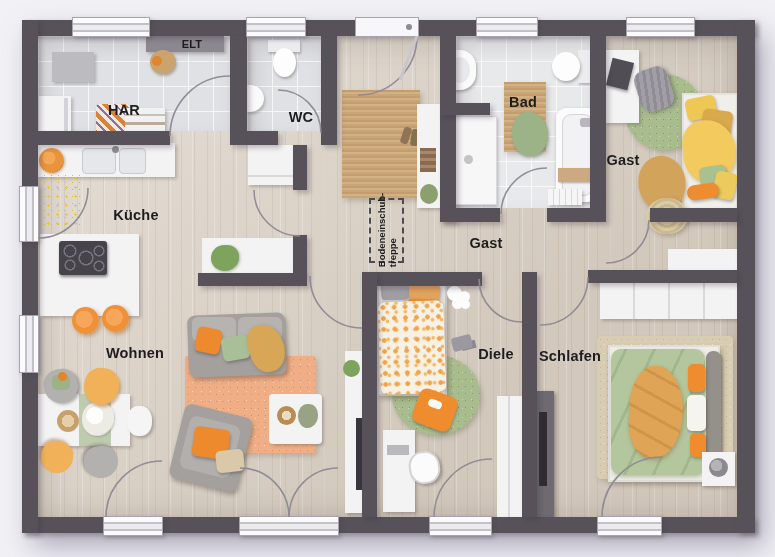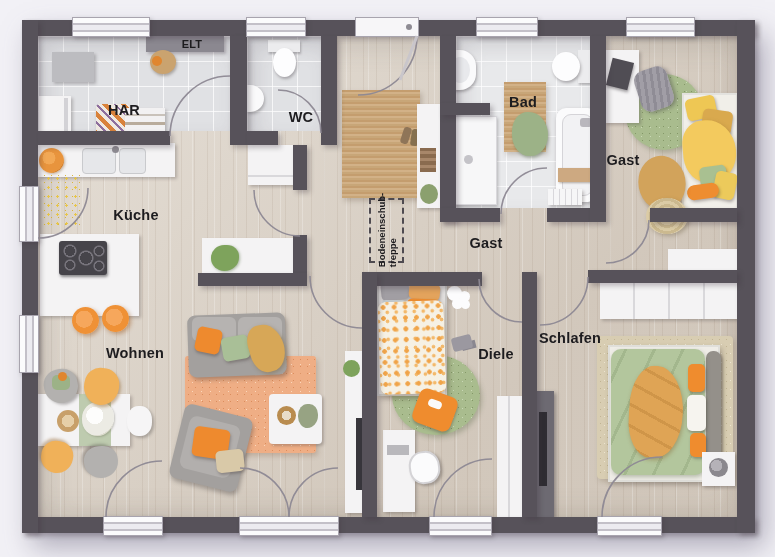--- a/index.html
+++ b/index.html
@@ -262,14 +262,14 @@
 
   <div class="lbl" style="left:124px;top:89px;margin-top:21px;">HAR</div>
   <div class="lbl lbl-sm" style="left:192px;top:44px;">ELT</div>
   <div class="lbl" style="left:301px;top:117px;">WC</div>
   <div class="lbl" style="left:523px;top:102px;">Bad</div>
   <div class="lbl" style="left:623px;top:160px;">Gast</div>
   <div class="lbl" style="left:136px;top:215px;">Küche</div>
   <div class="lbl" style="left:486px;top:243px;">Gast</div>
   <div class="lbl" style="left:135px;top:353px;">Wohnen</div>
   <div class="lbl" style="left:496px;top:354px;">Diele</div>
-  <div class="lbl" style="left:570px;top:338px;">Schlafen</div>
+  <div class="lbl" style="left:570px;top:356px;">Schlafen</div>
 </div>
 
 </body></html>

